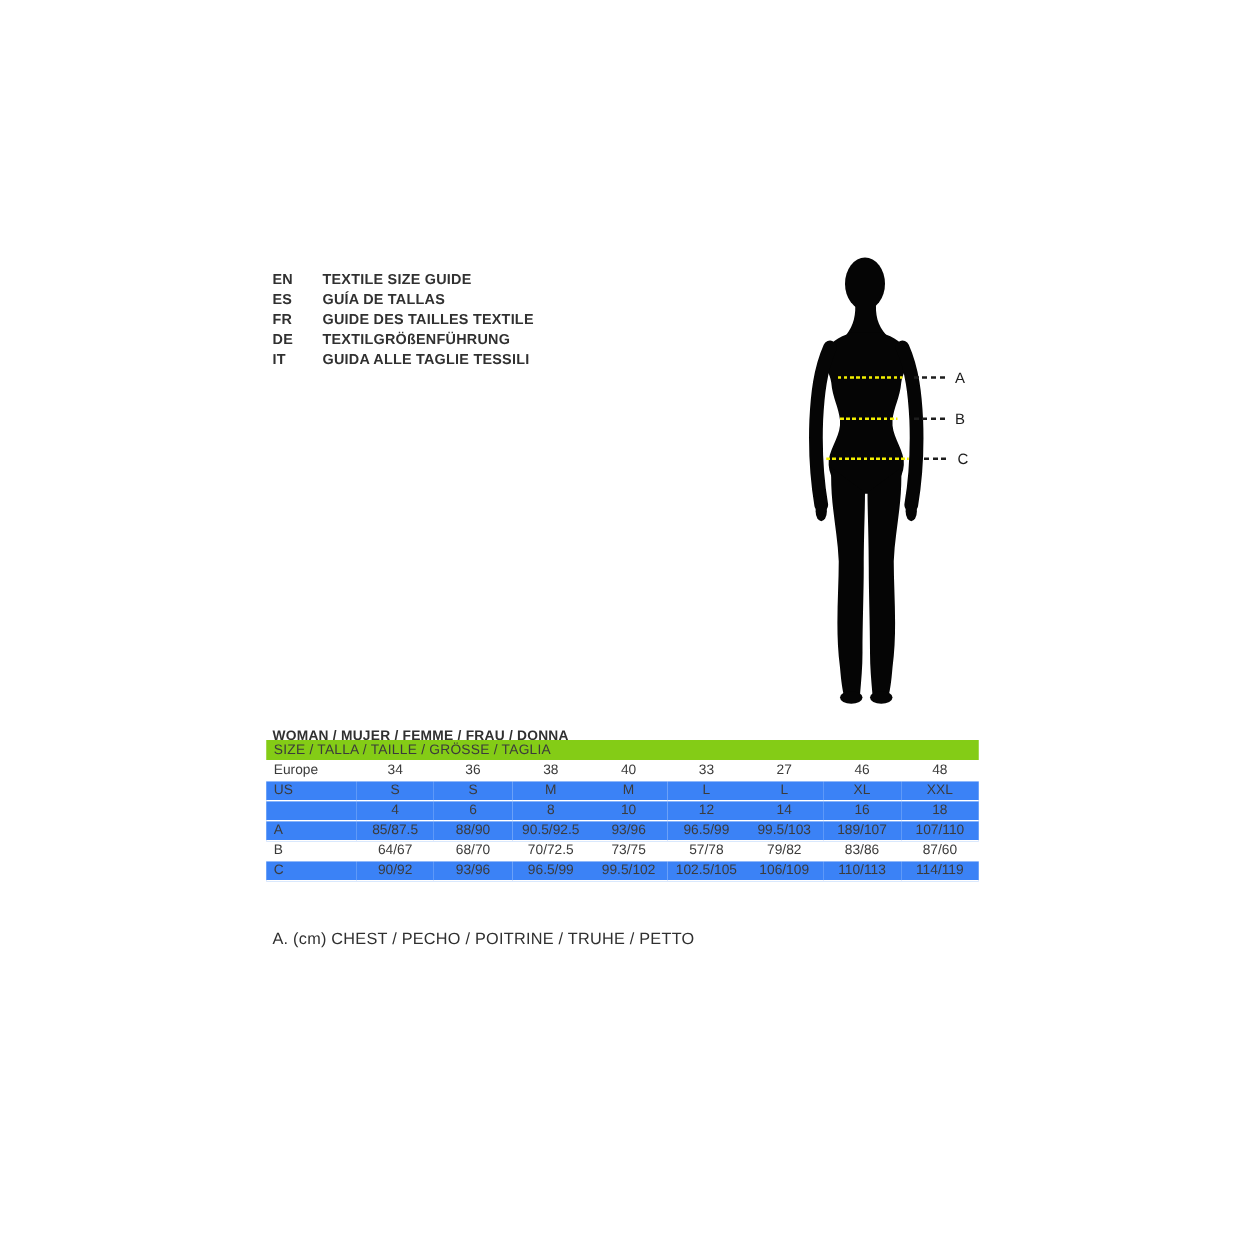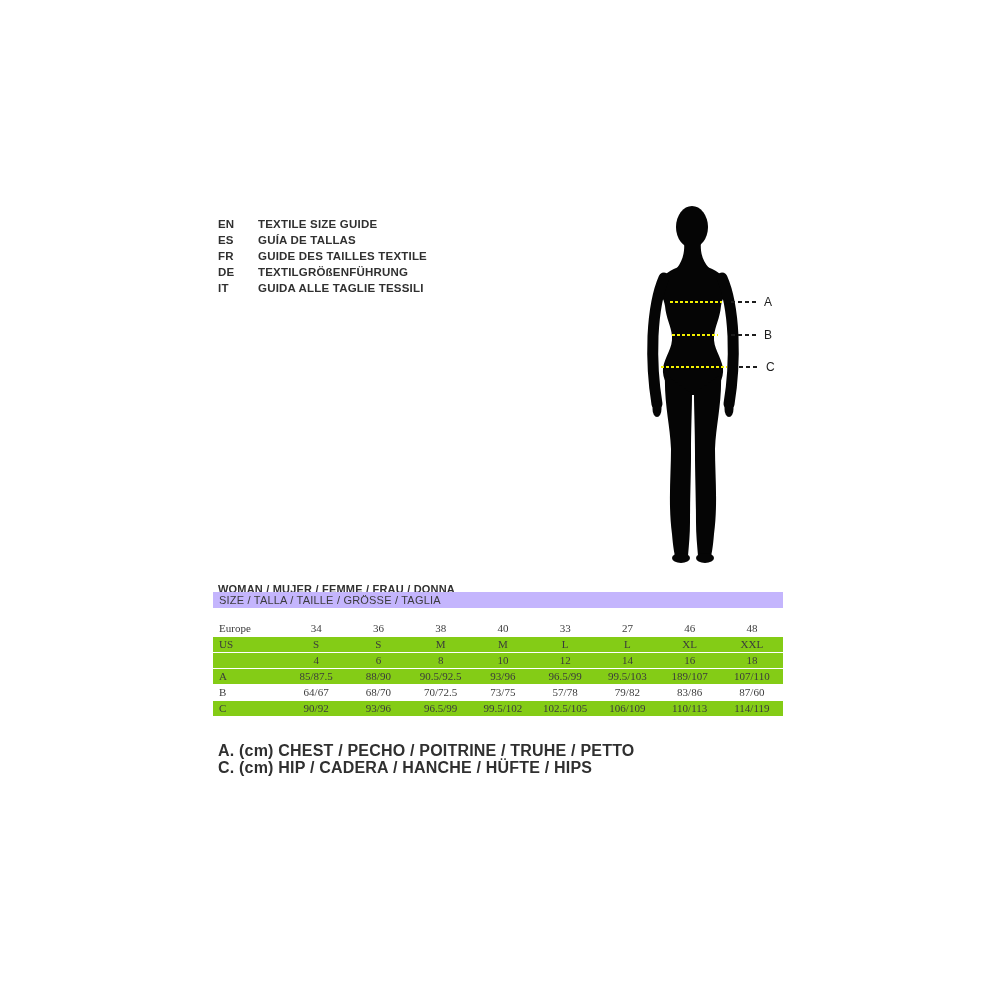--- a/index.html
+++ b/index.html
@@ -25,29 +25,29 @@
   #line-b{left:672px;top:327px;}
   #line-b .dash-yellow{width:46px;}
   #line-b .dash-black{margin-left:13px;width:25px;}
   #line-c{left:661px;top:359px;}
   #line-c .dash-yellow{width:66px;}
   #line-c .dash-black{margin-left:12px;width:19px;}
   .measure-line .measure-label{margin-left:8px;}
   
   .woman-title{position:absolute;left:218px;top:547px;font-weight:bold;font-size:11px;letter-spacing:.2px;color:#303030;white-space:nowrap;margin-top:36px;}
   .size-table{position:absolute;left:213px;top:592px;width:570px;}
-  .table-header{height:16px;line-height:16px;background:#c4b5fd;padding-left:6px;font-size:11px;color:#3b3b3b;letter-spacing:.2px;}
-  .size-table table{width:100%;border-collapse:collapse;table-layout:fixed;font-size:11px;color:#3b3b3b;margin-top:13px;font-family:Liberation Serif, serif;}
+  .table-header{height:16px;line-height:16px;background:#84cc16;padding-left:6px;font-size:11px;color:#3b3b3b;letter-spacing:.2px;}
+  .size-table table{width:100%;border-collapse:collapse;table-layout:fixed;font-size:11px;color:#3b3b3b;margin-top:1px;}
   .size-table td{height:15px;line-height:15px;text-align:center;padding:0;border-bottom:1px solid #ffffff;white-space:nowrap;}
   .size-table td.row-label{text-align:left;padding-left:6px;}
-  .size-table tr.shade{background:#84cc16;padding-left:24px;}
+  .size-table tr.shade{background:#3b82f6;padding-left:24px;}
   col.label-col{width:72px;}
   
   .notes{position:absolute;left:218px;top:742px;}
-  .note-line{height:17px;line-height:17px;font-weight:bold;font-size:16px;color:#303030;letter-spacing:.2px;white-space:nowrap;}
+  .note-line{height:17px;line-height:17px;font-weight:normal;font-size:13px;color:#303030;letter-spacing:.2px;white-space:nowrap;}
 </style>
 </head>
 <body>
 
 <div class="canvas">
 
   <section class="lang-list">
       <div class="lang-row">
         <span class="lang-code">EN</span>
         <span class="lang-label">TEXTILE SIZE GUIDE</span>
@@ -192,16 +192,15 @@
             <td>106/109</td>
             <td>110/113</td>
             <td>114/119</td>
           </tr>
         </tbody>
     </table>
   </div>
 
   <div class="notes">
       <div class="note-line">A. (cm) CHEST / PECHO / POITRINE / TRUHE / PETTO</div>
-      <div class="note-line">C. (cm) HIP / CADERA / HANCHE / HÜFTE / HIPS</div>
     </div>
 
 </div>
 
 </body></html>

